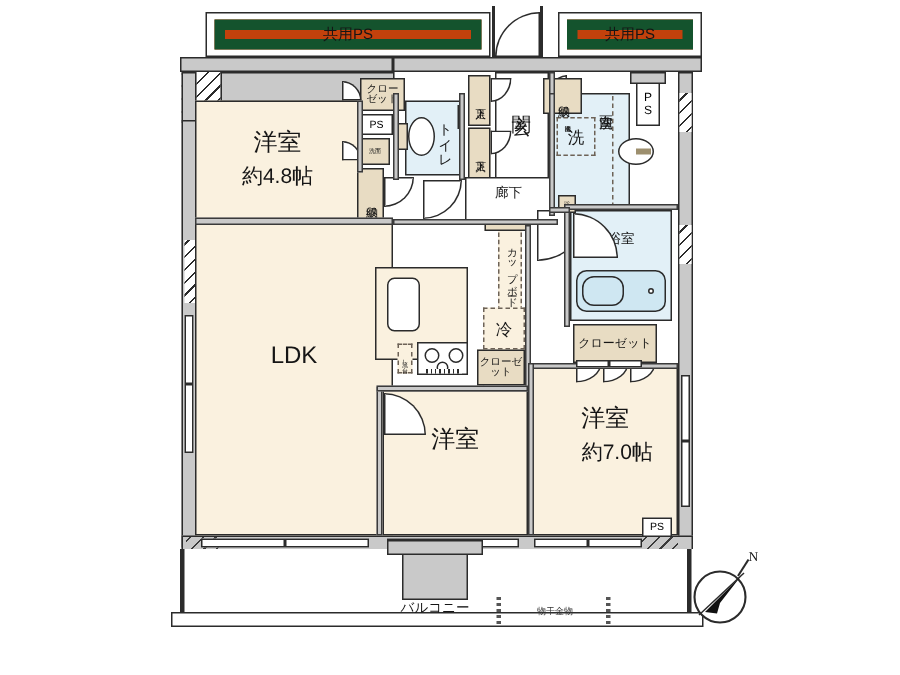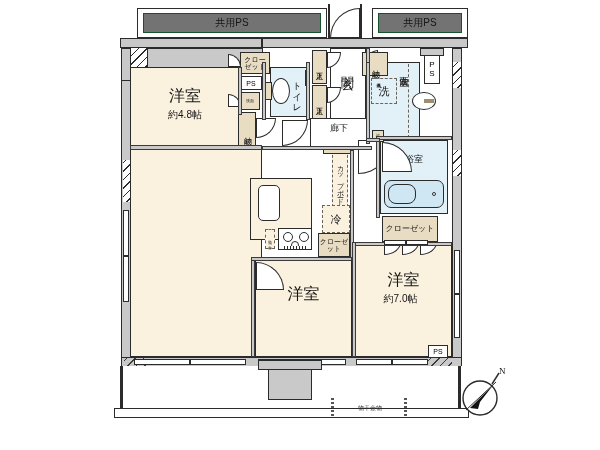--- a/index.html
+++ b/index.html
@@ -66,21 +66,21 @@
   }
   .fixture-dash.vert{writing-mode:vertical-rl;text-orientation:upright;}
   .fixture-dash-blue{
     border:1px dashed #6d6257;
     background:#e2f0f7;
     display:flex;align-items:center;justify-content:center;
     color:#151515;font-size:8px;
   }
   
   .ps-outer{border:1px solid #2b2b2b;background:#ffffff;}
-  .ps-inner{border:1px solid #14532d;background:#737373;
+  .ps-inner{border:7px solid #14532d;background:#c2410c;
     display:flex;align-items:center;justify-content:center;
     font-size:10px;color:#151515;}
   
   .arc{
     border:1px solid #2b2b2b;
     border-radius:0 0 0 100%;
     background:#ffffff;
   }
   .arc-tr{border-radius:0 0 100% 0;}
   .arc-br{border-radius:0 100% 0 0;}
@@ -120,21 +120,21 @@
   
   .pole{
     width:3px;
     background:repeating-linear-gradient(
       to bottom,#555 0 2px,transparent 2px 4px);
   }
   
   .compass{position:absolute;}
   
   .t-room{font-size:16px;font-weight:400;}
-  .t-area{font-size:10px;}
+  .t-area{font-size:14px;}
   .t-sm{font-size:9px;}
   .t-xs{font-size:7px;}
   .t-xxs{font-size:5.5px;}
 </style>
 </head>
 <body>
 
 <div id="plan">
 
   <div class="abs ps-outer" style="left:137px;top:8px;width:190px;height:30px;"></div>
@@ -171,20 +171,23 @@
 
   <div class="abs room" style="left:130px;top:67px;width:110px;height:83px;"></div>
   <div class="label t-room" style="left:130px;top:88px;width:110px;">
     <span>洋室</span>
   </div>
   <div class="label t-area" style="left:130px;top:110px;width:110px;">
     <span>約4.8帖</span>
   </div>
 
   <div class="abs room" style="left:130px;top:148px;width:132px;height:209px;"></div>
+  <div class="label t-room" style="left:130px;top:230px;width:132px;">
+    <span>LDK</span>
+  </div>
 
   <div class="abs room" style="left:250px;top:178px;width:62px;height:62px;background:#faf1df;"></div>
   <div class="abs sink" style="left:258px;top:185px;width:22px;height:36px;"></div>
 
   <div class="abs stove" style="left:278px;top:228px;width:34px;height:22px;">
     <div class="burner" style="left:4px;top:3px;width:8px;height:8px;"></div>
     <div class="burner" style="left:20px;top:3px;width:8px;height:8px;"></div>
     <div class="burner" style="left:12px;top:12px;width:6px;height:6px;"></div>
     <div class="abs thinline" style="left:5px;top:17px;width:24px;height:3px;background:repeating-linear-gradient(to right,#2b2b2b 0 1px,#fff 1px 3px);"></div>
   </div>
@@ -216,21 +219,21 @@
   <div class="label t-room" style="left:255px;top:286px;width:97px;">
     <span>洋室</span>
   </div>
 
   <div class="abs arc arc-br" style="left:256px;top:262px;width:28px;height:28px;background:#fff;"></div>
 
   <div class="abs room" style="left:355px;top:245px;width:97px;height:112px;"></div>
   <div class="label t-room" style="left:355px;top:272px;width:97px;">
     <span>洋室</span>
   </div>
-  <div class="label t-area" style="left:352px;top:294px;width:97px;">
+  <div class="label t-area" style="left:363px;top:294px;width:97px;">
     <span>約7.0帖</span>
   </div>
 
   <div class="abs room-blue" style="left:270px;top:67px;width:38px;height:50px;"></div>
   <div class="vlabel t-sm" style="left:292px;top:76px;">
     <span>トイレ</span>
   </div>
 
   <div class="abs" style="left:272px;top:78px;width:18px;height:26px;border:1px solid #2b2b2b;border-radius:50%;background:#fff;"></div>
   <div class="abs" style="left:262px;top:82px;width:10px;height:18px;border:1px solid #2b2b2b;background:#e8dcc3;"></div>
@@ -363,20 +366,23 @@
   </div>
 
   <div class="abs balcony-area" style="left:114px;top:366px;width:355px;height:50px;background:#ffffff;border:0;"></div>
 
   <div class="abs thinline" style="left:120px;top:366px;width:3px;height:46px;"></div>
   <div class="abs thinline" style="left:458px;top:366px;width:3px;height:46px;"></div>
   <div class="abs" style="left:114px;top:408px;width:355px;height:10px;border:1px solid #2b2b2b;background:#fff;"></div>
 
   <div class="abs balcony-blk" style="left:268px;top:366px;width:44px;height:34px;"></div>
   <div class="abs balcony-blk" style="left:258px;top:360px;width:64px;height:10px;"></div>
+  <div class="label t-sm" style="left:230px;top:401px;width:120px;">
+    <span>バルコニー</span>
+  </div>
 
   <div class="abs pole" style="left:331px;top:398px;height:18px;"></div>
   <div class="abs pole" style="left:404px;top:398px;height:18px;"></div>
   <div class="label t-xs" style="left:340px;top:405px;width:60px;font-size:6px;color:#333;">
     <span>物干金物</span>
   </div>
 
   <div class="compass" style="left:452px;top:362px;width:62px;height:62px;">
     <svg width="62" height="62" viewBox="0 0 62 62">
       <circle cx="28" cy="36" r="17" fill="#ffffff" stroke="#2b2b2b" stroke-width="1.4"></circle>

